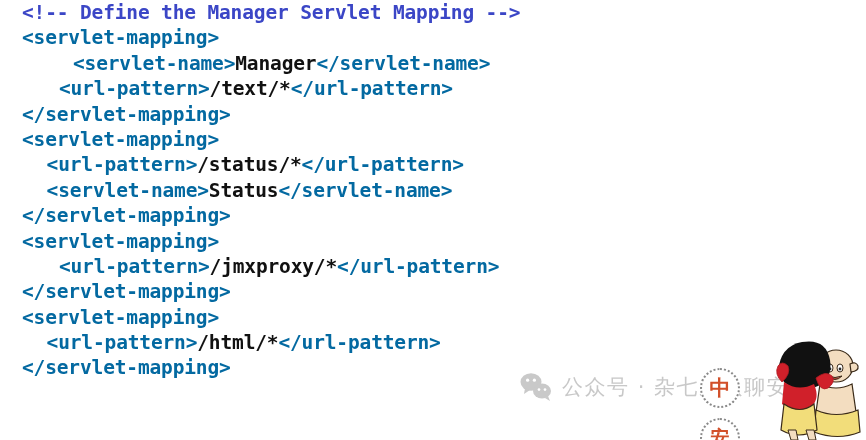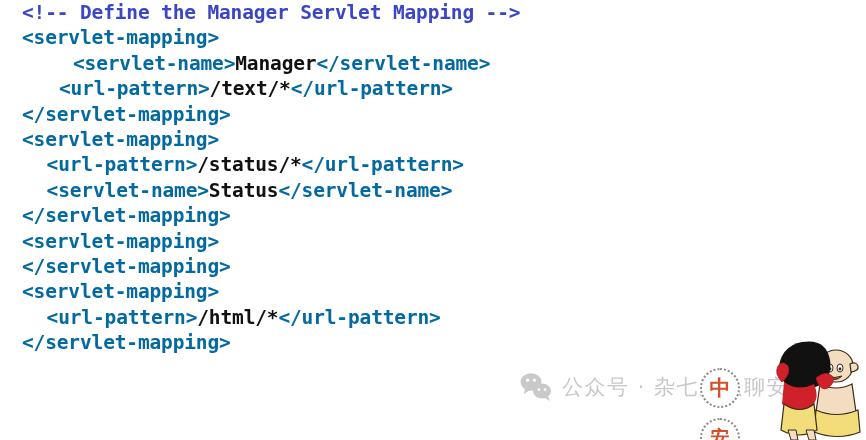--- a/index.html
+++ b/index.html
@@ -97,20 +97,21 @@
       <div class="line" style="padding-left: 22px;"><span class="tok-comment">&lt;!-- Define the Manager Servlet Mapping --&gt;</span></div>
       <div class="line" style="padding-left: 22px;"><span class="tok-tag">&lt;servlet-mapping&gt;</span></div>
       <div class="line" style="padding-left: 73px;"><span class="tok-tag">&lt;servlet-name&gt;</span><span class="tok-val">Manager</span><span class="tok-tag">&lt;/servlet-name&gt;</span></div>
       <div class="line" style="padding-left: 58.9px;"><span class="tok-tag">&lt;url-pattern&gt;</span><span class="tok-val">/text/*</span><span class="tok-tag">&lt;/url-pattern&gt;</span></div>
       <div class="line" style="padding-left: 22px;"><span class="tok-tag">&lt;/servlet-mapping&gt;</span></div>
       <div class="line" style="padding-left: 22px;"><span class="tok-tag">&lt;servlet-mapping&gt;</span></div>
       <div class="line" style="padding-left: 46.6px;"><span class="tok-tag">&lt;url-pattern&gt;</span><span class="tok-val">/status/*</span><span class="tok-tag">&lt;/url-pattern&gt;</span></div>
       <div class="line" style="padding-left: 46.6px;"><span class="tok-tag">&lt;servlet-name&gt;</span><span class="tok-val">Status</span><span class="tok-tag">&lt;/servlet-name&gt;</span></div>
       <div class="line" style="padding-left: 22px;"><span class="tok-tag">&lt;/servlet-mapping&gt;</span></div>
       <div class="line" style="padding-left: 22px;"><span class="tok-tag">&lt;servlet-mapping&gt;</span></div>
+      <div class="line" style="padding-left: 58.9px;"><span class="tok-tag">&lt;url-pattern&gt;</span><span class="tok-val">/jmxproxy/*</span><span class="tok-tag">&lt;/url-pattern&gt;</span></div>
       <div class="line" style="padding-left: 22px;"><span class="tok-tag">&lt;/servlet-mapping&gt;</span></div>
       <div class="line" style="padding-left: 22px;"><span class="tok-tag">&lt;servlet-mapping&gt;</span></div>
       <div class="line" style="padding-left: 46.6px;"><span class="tok-tag">&lt;url-pattern&gt;</span><span class="tok-val">/html/*</span><span class="tok-tag">&lt;/url-pattern&gt;</span></div>
       <div class="line" style="padding-left: 22px;"><span class="tok-tag">&lt;/servlet-mapping&gt;</span></div>
     </div>
 
   <div id="watermark">
     <div id="wechat-icon">
       <svg width="34" height="30" viewBox="0 0 34 30" xmlns="http://www.w3.org/2000/svg">
         <ellipse cx="11" cy="10" rx="10.5" ry="8.8" fill="#c9c9c9"></ellipse>

